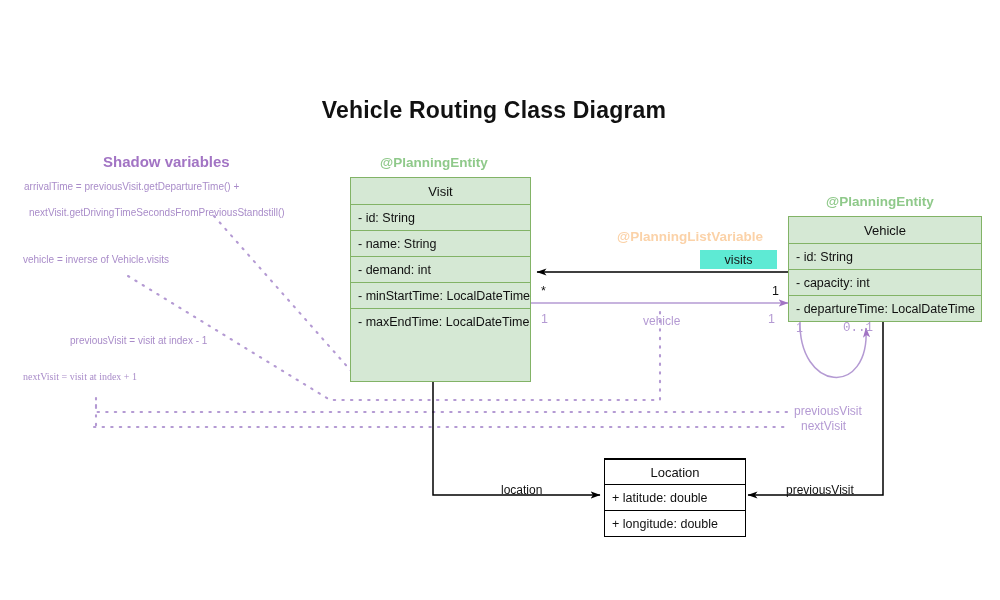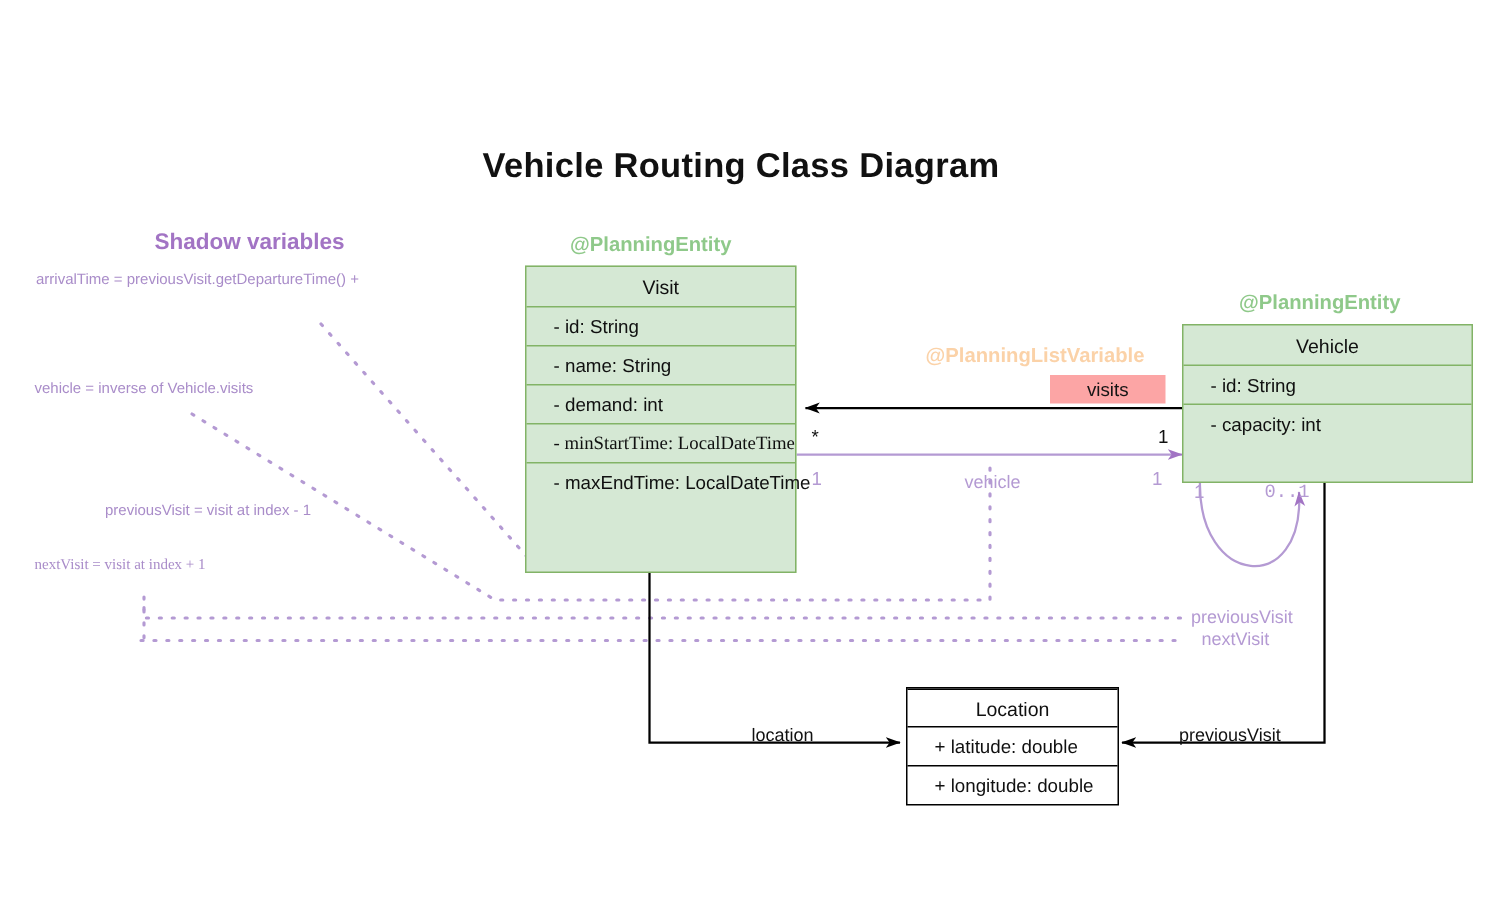--- a/index.html
+++ b/index.html
@@ -28,21 +28,21 @@
     position:absolute;
     box-sizing:border-box;
     border:1.4px solid #82b366;
     background:#d5e8d4;
   }
   .umlbox.plain{border:1.6px solid #000000;background:#ffffff;}
   .umlrow{
     box-sizing:border-box;
     border-top:1.2px solid #82b366;
     font-size:12.5px;color:#101010;
-    padding:0 18px;
+    padding:0 7px;
     display:flex;align-items:center;
     white-space:nowrap;
   }
   .umlbox.plain .umlrow{border-top:1.4px solid #000000;}
   .umlrow.head{
     border-top:none;
     justify-content:center;
     font-size:13px;
   }
   .umlrow.shadow{color:#9a74bd;}
@@ -74,21 +74,21 @@
     font-size:12px;
     white-space:nowrap;
   }
   .elabel.black{color:#111111;}
   .elabel.purple{color:#b49ad3;}
   .elabel.mult{font-size:12.5px;}
 
   
   .badge{
     position:absolute;
-    background:#fca5a5;
+    background:#5eead4;
     color:#151515;
     font-size:12.5px;
     display:flex;align-items:center;justify-content:center;
     box-sizing:border-box;
   }
 </style>
 </head>
 <body>
 
 <div id="stage">
@@ -135,41 +135,43 @@
     </g>
 
     <g>
       <path d="M883,322 L883,495 L748,495" fill="none" stroke="#000000" stroke-width="1.5" marker-end="url(#ablk)"></path>
     </g>
   </svg>
 
   <div class="shadow-title" style="left:103px;top:153px;">Shadow variables</div>
 
   <div class="shadow-line" style="left:24px;top:181px;">arrivalTime = previousVisit.getDepartureTime() +</div>
+  <div class="shadow-line" style="left:29px;top:207px;">nextVisit.getDrivingTimeSecondsFromPreviousStandstill()</div>
   <div class="shadow-line" style="left:23px;top:254px;">vehicle = inverse of Vehicle.visits</div>
   <div class="shadow-line" style="left:23px;top:335px;padding-left:47px;">previousVisit = visit at index - 1</div>
   <div class="shadow-line" style="left:23px;top:371px;font-family:Liberation Serif, serif;">nextVisit = visit at index + 1</div>
 
   <div class="stereo green" style="left:380px;top:155px;">@PlanningEntity</div>
 
   <div class="umlbox" style="left:350px;top:177px;width:181px;height:205px;">
     <div class="umlrow head" style="height:26px;">Visit</div>
     <div class="umlrow" style="height:26px;">- id: String</div>
     <div class="umlrow" style="height:26px;">- name: String</div>
     <div class="umlrow" style="height:26px;">- demand: int</div>
-    <div class="umlrow" style="height:26px;font-family:Liberation Serif, serif;">- minStartTime: LocalDateTime</div>
+    <div class="umlrow" style="height:26px;">- minStartTime: LocalDateTime</div>
     <div class="umlrow" style="height:26px;">- maxEndTime: LocalDateTime</div>
   </div>
 
   <div class="stereo green" style="left:826px;top:194px;">@PlanningEntity</div>
 
   <div class="umlbox" style="left:788px;top:216px;width:194px;height:106px;">
     <div class="umlrow head" style="height:26px;">Vehicle</div>
     <div class="umlrow" style="height:26px;">- id: String</div>
     <div class="umlrow" style="height:26px;">- capacity: int</div>
+    <div class="umlrow" style="height:26px;">- departureTime: LocalDateTime</div>
   </div>
 
   <div class="umlbox plain" style="left:604px;top:458px;width:142px;height:79px;">
     <div class="umlrow head" style="height:25px;">Location</div>
     <div class="umlrow" style="height:26px;">+ latitude: double</div>
     <div class="umlrow" style="height:26px;">+ longitude: double</div>
   </div>
 
   <div class="stereo orange" style="left:617px;top:229px;">@PlanningListVariable</div>
 

